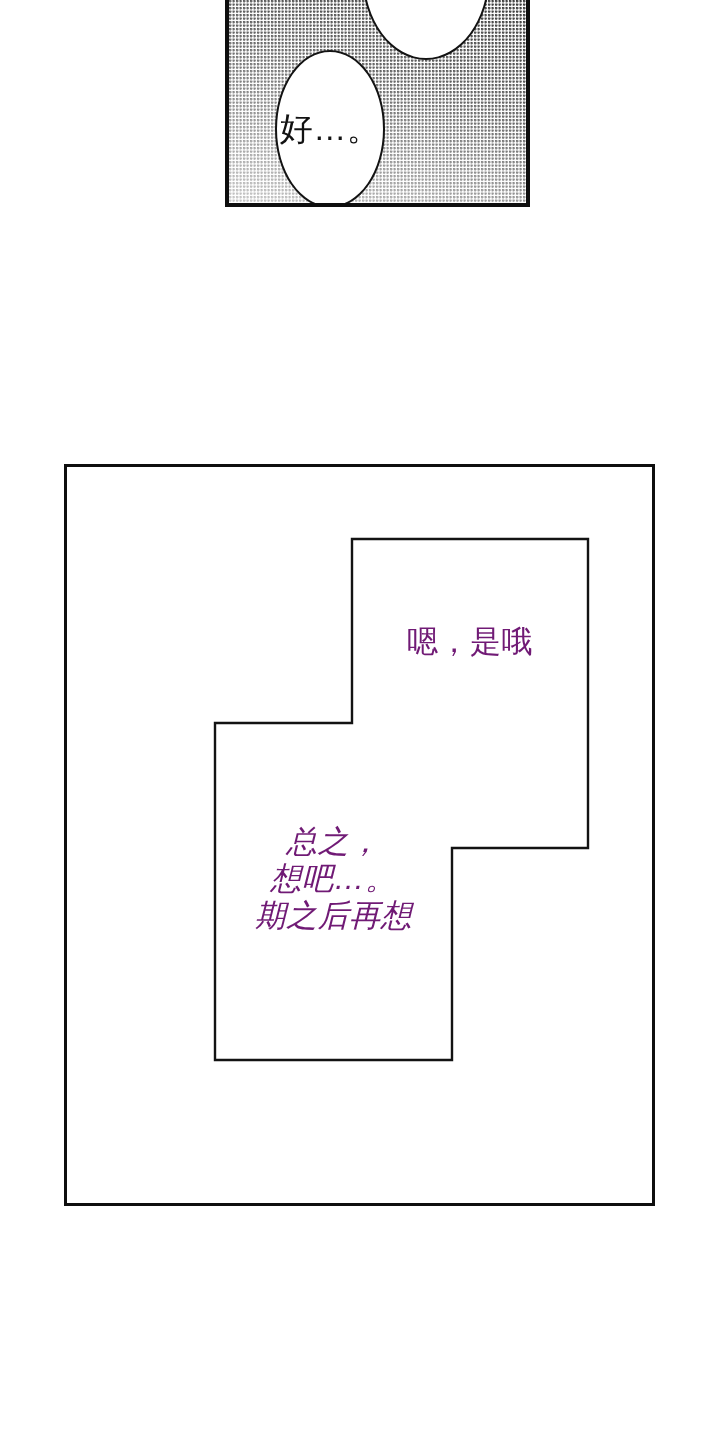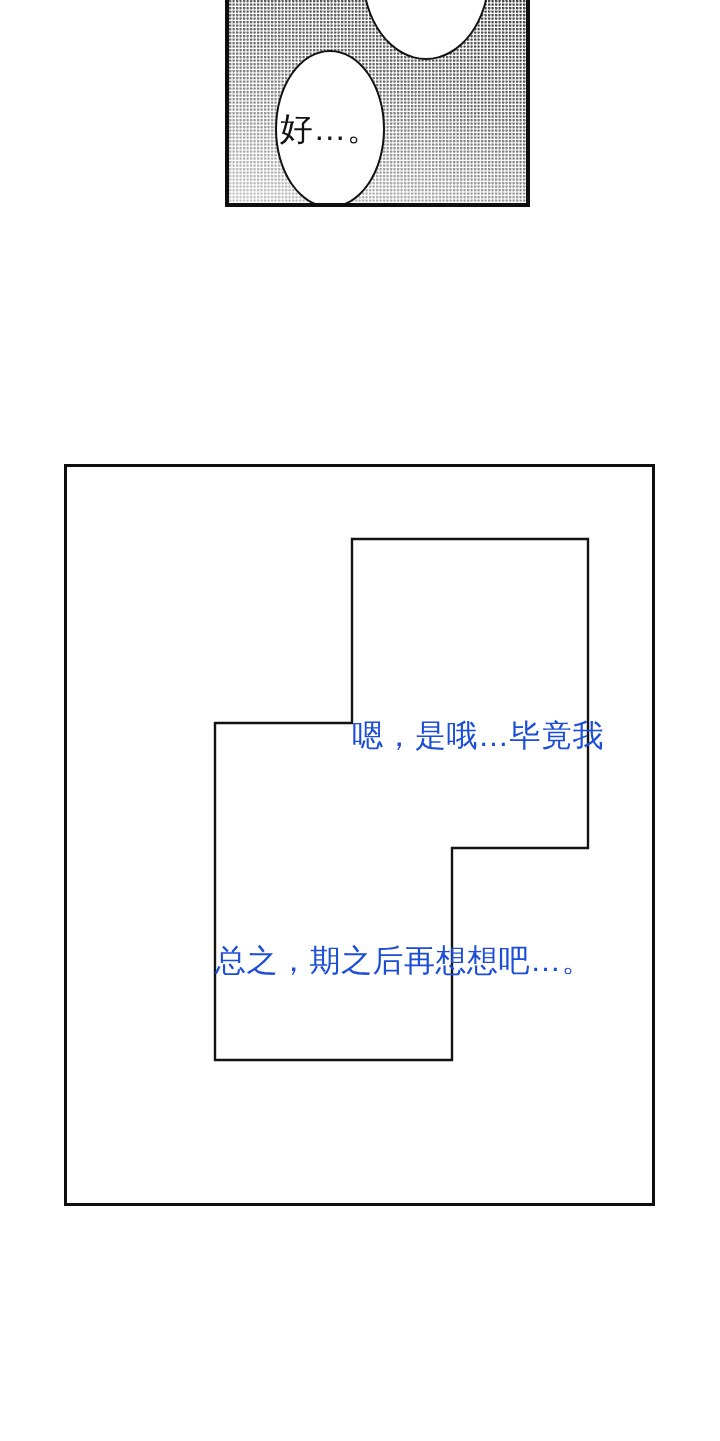--- a/index.html
+++ b/index.html
@@ -81,40 +81,42 @@
     width: 720px;
     height: 1441px;
     pointer-events: none;
   }
 
   
   .dialogue {
     position: absolute;
     box-sizing: border-box;
     display: flex;
+    flex-direction: column;
     align-items: center;
     font-size: 31px;
-    color: #1d4ed8;
+    color: #701a75;
     letter-spacing: 0.5px;
   }
   .dialogue-1 {
     left: 352px;
     top: 539px;
     width: 236px;
     height: 309px;
     padding-top: 84px;
     line-height: 38px;
   }
   .dialogue-2 {
     left: 215px;
-    top: 742px;
+    top: 723px;
     width: 237px;
     height: 337px;
     padding-top: 100px;
     line-height: 37px;
+    font-style: italic;
   }
   .dialogue .line { white-space: nowrap; }
 </style>
 </head>
 <body>
 
 <div class="page">
 
   <div class="panel-top">
     <div class="bubble bubble-cropped"></div>
@@ -124,22 +126,21 @@
   </div>
 
   <div class="panel-main"></div>
 
   <svg class="bubble-layer" viewBox="0 0 720 1441" xmlns="http://www.w3.org/2000/svg">
     <path d="M352 539 H588 V848 H452 V1060 H215 V723 H352 Z" fill="#ffffff" stroke="#131313" stroke-width="2.4"></path>
   </svg>
 
   <div class="dialogue dialogue-1">
     <div class="line">嗯，是哦</div>
-    <div class="line">…毕竟我</div>
   </div>
 
   <div class="dialogue dialogue-2">
     <div class="line">总之，</div>
+    <div class="line">想吧…。</div>
     <div class="line">期之后再想</div>
-    <div class="line">想吧…。</div>
   </div>
 
 </div>
 
 </body></html>

